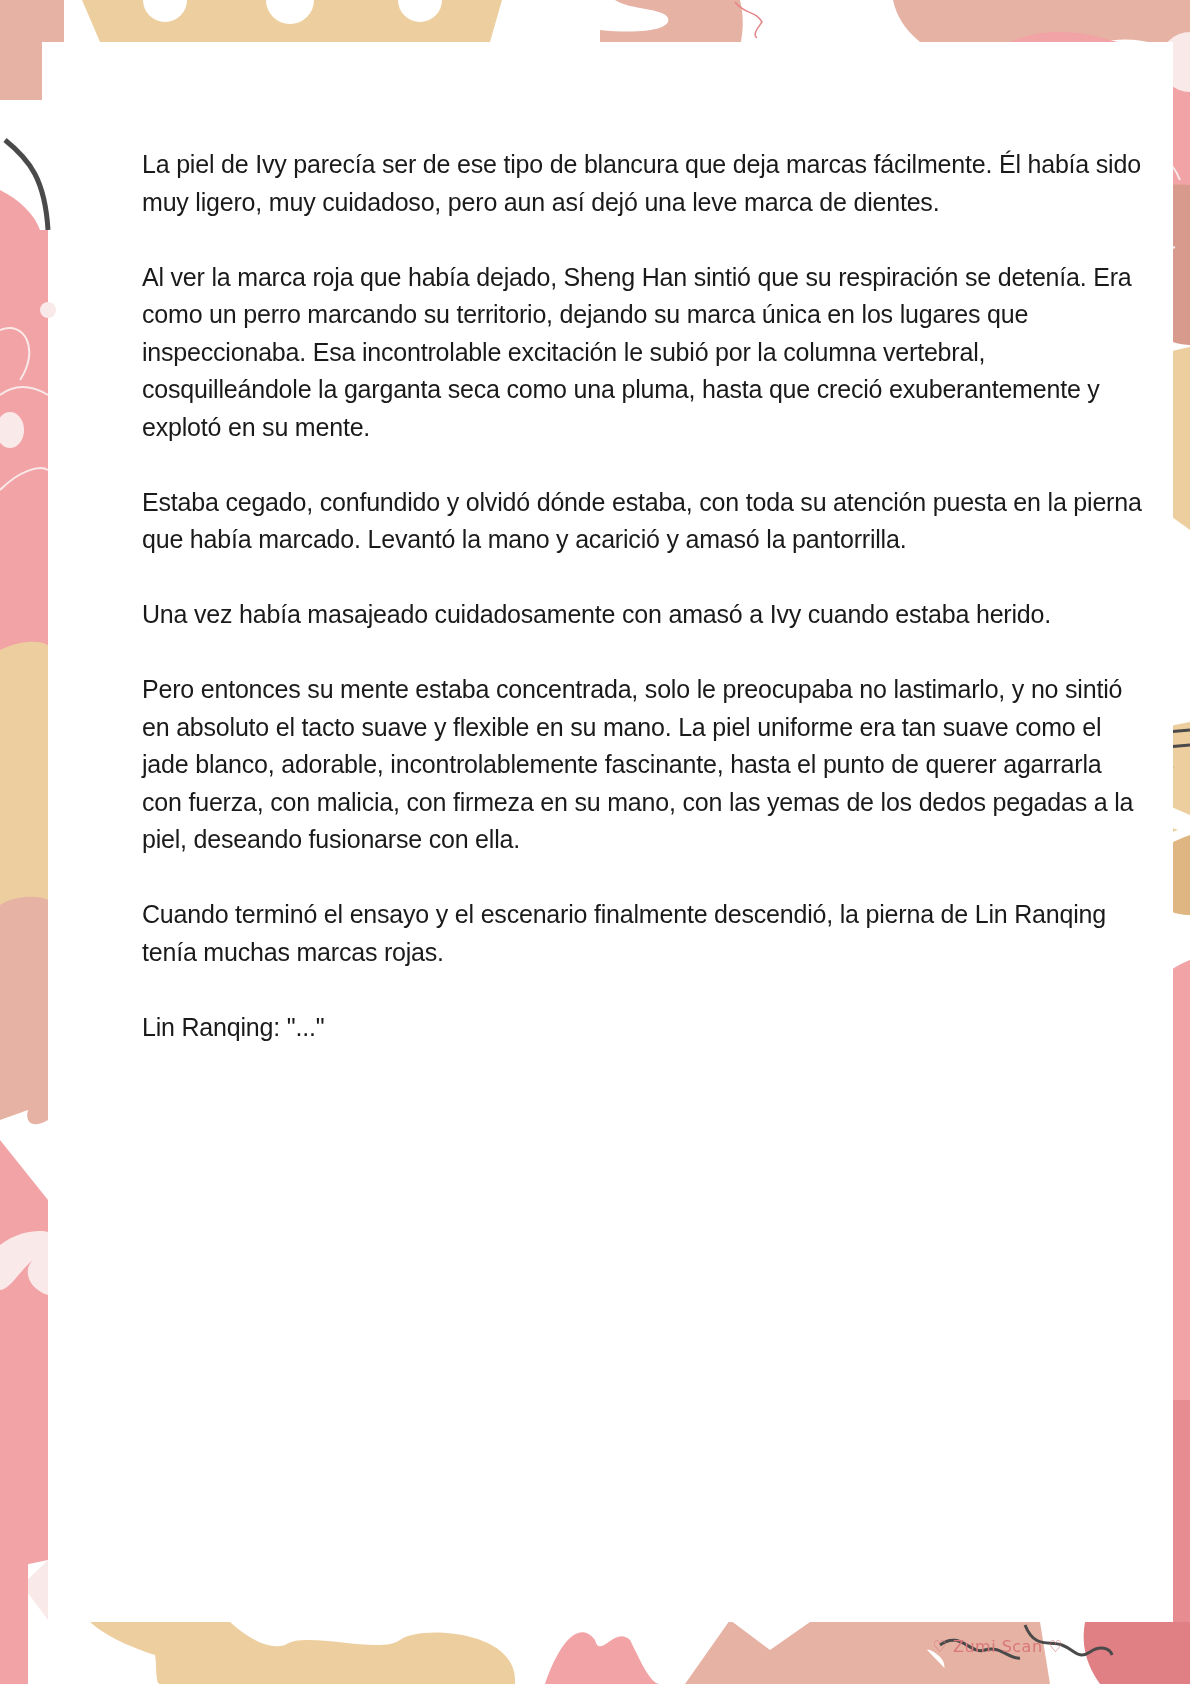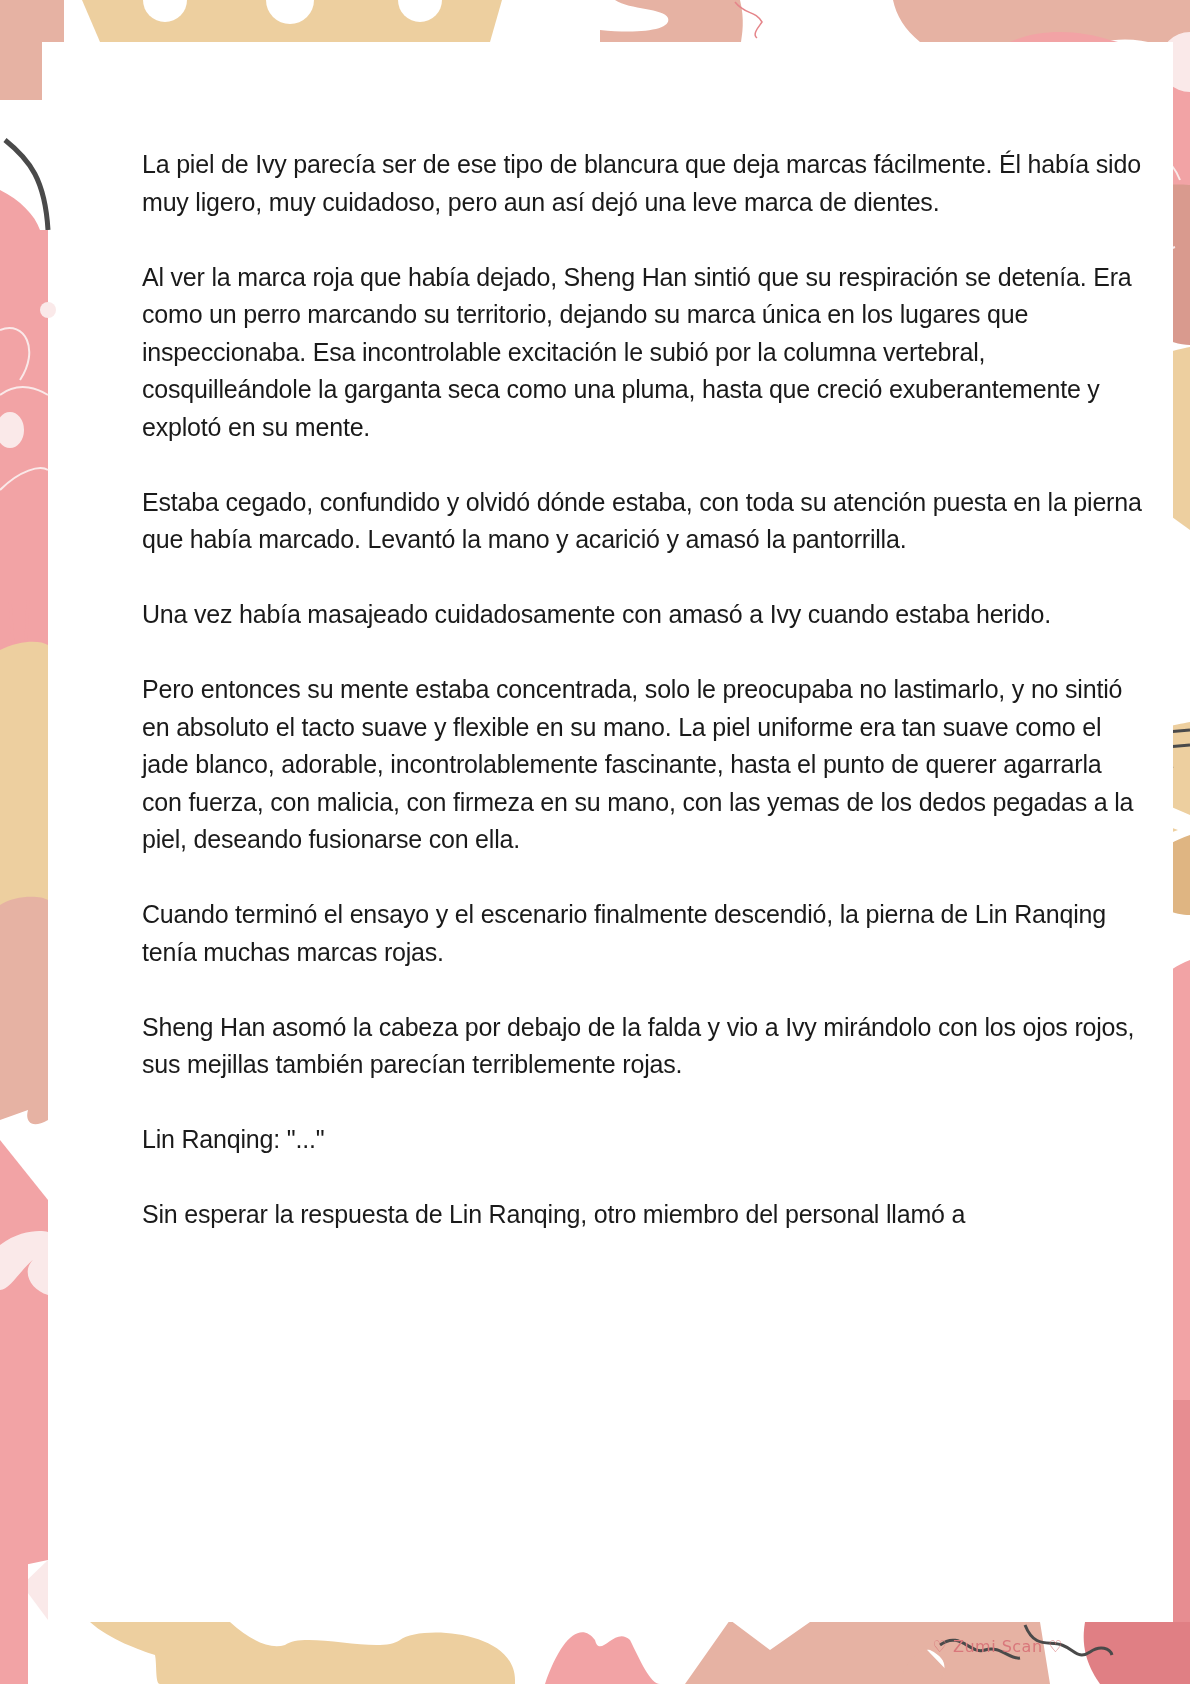--- a/index.html
+++ b/index.html
@@ -97,19 +97,17 @@
 </svg>
 
 <div class="page">
   <div class="content">
     <p>La piel de Ivy parecía ser de ese tipo de blancura que deja marcas fácilmente. Él había sido muy ligero, muy cuidadoso, pero aun así dejó una leve marca de dientes.</p>
     <p>Al ver la marca roja que había dejado, Sheng Han sintió que su respiración se detenía. Era como un perro marcando su territorio, dejando su marca única en los lugares que inspeccionaba. Esa incontrolable excitación le subió por la columna vertebral, cosquilleándole la garganta seca como una pluma, hasta que creció exuberantemente y explotó en su mente.</p>
     <p>Estaba cegado, confundido y olvidó dónde estaba, con toda su atención puesta en la pierna que había marcado. Levantó la mano y acarició y amasó la pantorrilla.</p>
     <p>Una vez había masajeado cuidadosamente con amasó a Ivy cuando estaba herido.</p>
     <p>Pero entonces su mente estaba concentrada, solo le preocupaba no lastimarlo, y no sintió en absoluto el tacto suave y flexible en su mano. La piel uniforme era tan suave como el jade blanco, adorable, incontrolablemente fascinante, hasta el punto de querer agarrarla con fuerza, con malicia, con firmeza en su mano, con las yemas de los dedos pegadas a la piel, deseando fusionarse con ella.</p>
     <p>Cuando terminó el ensayo y el escenario finalmente descendió, la pierna de Lin Ranqing tenía muchas marcas rojas.</p>
-    <p>Sheng Han asomó la cabeza por debajo de la falda y vio a Ivy mirándolo con los ojos rojos, sus mejillas también parecían terriblemente rojas.</p>
     <p>Lin Ranqing: "..."</p>
-    <p>Sin esperar la respuesta de Lin Ranqing, otro miembro del personal llamó a</p>
   </div>
 </div>
 
 <div class="watermark">♡ Zumi Scan ♡</div>
 
 </body></html>

